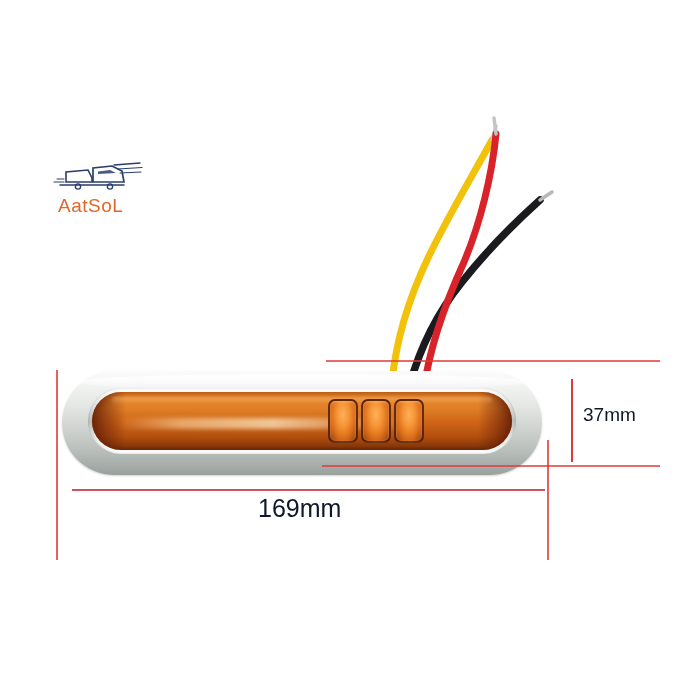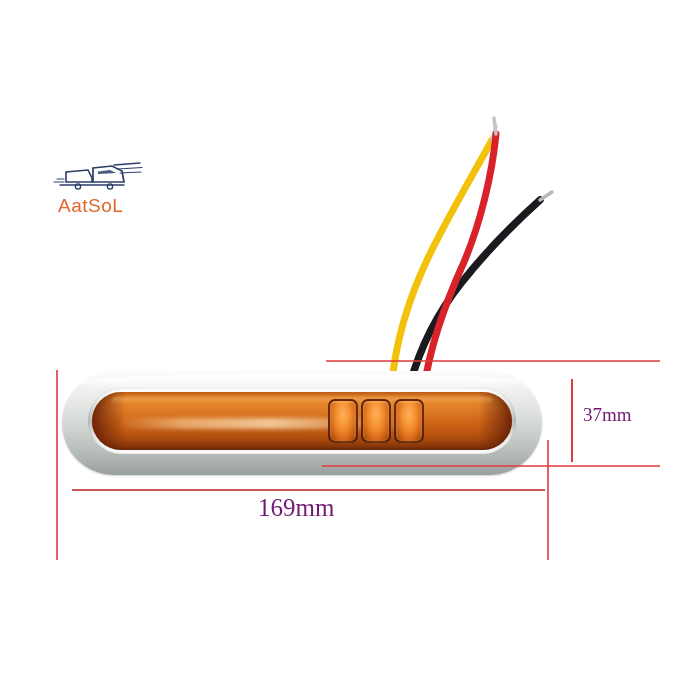--- a/index.html
+++ b/index.html
@@ -199,22 +199,22 @@
   .dims {
     position: absolute;
     left: 0;
     top: 0;
     width: 700px;
     height: 700px;
     pointer-events: none;
   }
   .dim-label {
     position: absolute;
-    font-family: Liberation Serif, serif;
-    color: #701a75;
+    font-family: Liberation Sans, sans-serif;
+    color: #0f172a;
     white-space: nowrap;
   }
   .label-width {
     left: 258px;
     top: 494px;
     font-size: 25px;
   }
   .label-height {
     left: 583px;
     top: 404px;

